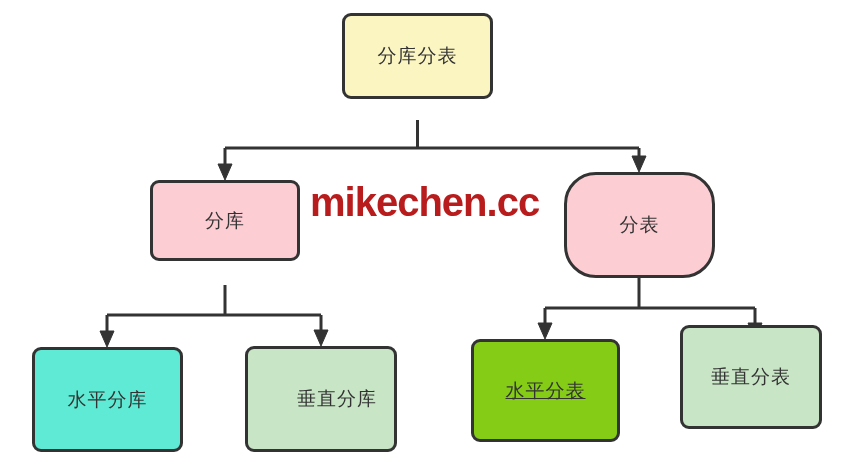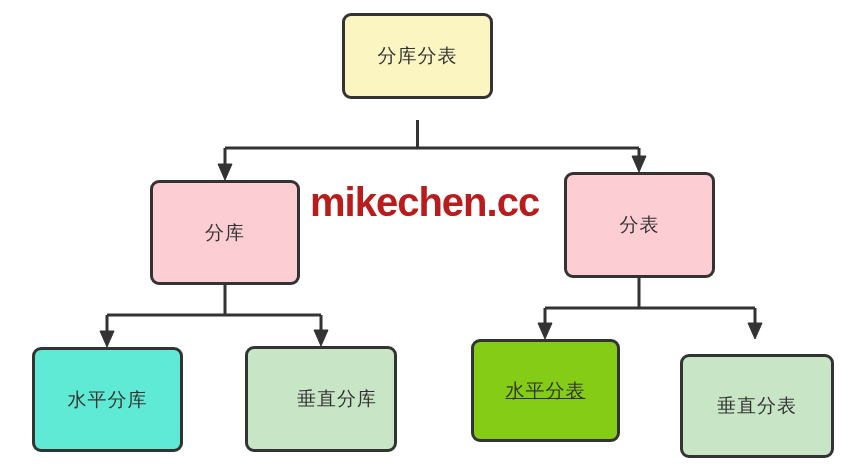--- a/index.html
+++ b/index.html
@@ -32,26 +32,26 @@
     border: 3px solid #333333;
     border-radius: 9px;
     display: flex;
     align-items: center;
     justify-content: center;
     font-size: 19px;
     color: #333333;
     letter-spacing: 1px;
   }
   .node-root            { left: 342px; top: 13px;  width: 151px; height: 86px; background: #FBF5C2; }
-  .node-fenku           { left: 150px; top: 180px; width: 150px; height: 105px; background: #FDCDD4; }
+  .node-fenku           { left: 150px; top: 180px; width: 150px; height: 81px; background: #FDCDD4; }
   .node-fenbiao         { left: 564px; top: 172px; width: 151px; height: 106px; background: #FDCDD4; }
   .node-shuiping-fenku  { left: 32px;  top: 347px; width: 151px; height: 105px; background: #B5EAF2; }
   .node-chuizhi-fenku   { left: 245px; top: 346px; width: 152px; height: 106px; background: #C8E6C6; padding-left: 32px; }
   .node-shuiping-fenbiao{ left: 471px; top: 339px; width: 149px; height: 103px; background: #B5EAF2; }
-  .node-chuizhi-fenbiao { left: 680px; top: 354px; width: 154px; height: 104px; background: #C8E6C6; }
+  .node-chuizhi-fenbiao { left: 680px; top: 325px; width: 142px; height: 104px; background: #C8E6C6; }
   .watermark {
     position: absolute;
     left: 310px;
     top: 180px;
     width: 250px;
     font-size: 40px;
     font-weight: bold;
     letter-spacing: -1px;
     color: #7186E3;
     white-space: nowrap;
@@ -85,21 +85,21 @@
   </svg>
 
   <div class="node node-root" style="background-color: rgb(251, 245, 194);">
     <span>分库分表</span>
   </div>
 
   <div class="node node-fenku" style="background-color: rgb(253, 205, 212);">
     <span>分库</span>
   </div>
 
-  <div class="node node-fenbiao" style="background-color: rgb(253, 205, 212);">
+  <div class="node node-fenbiao" style="background-color: rgb(253, 205, 212); border-radius: 32px;">
     <span>分表</span>
   </div>
 
   <div class="node node-shuiping-fenku" style="background-color: #5eead4;">
     <span>水平分库</span>
   </div>
 
   <div class="node node-chuizhi-fenku" style="background-color: rgb(200, 230, 198);">
     <span>垂直分库</span>
   </div>

